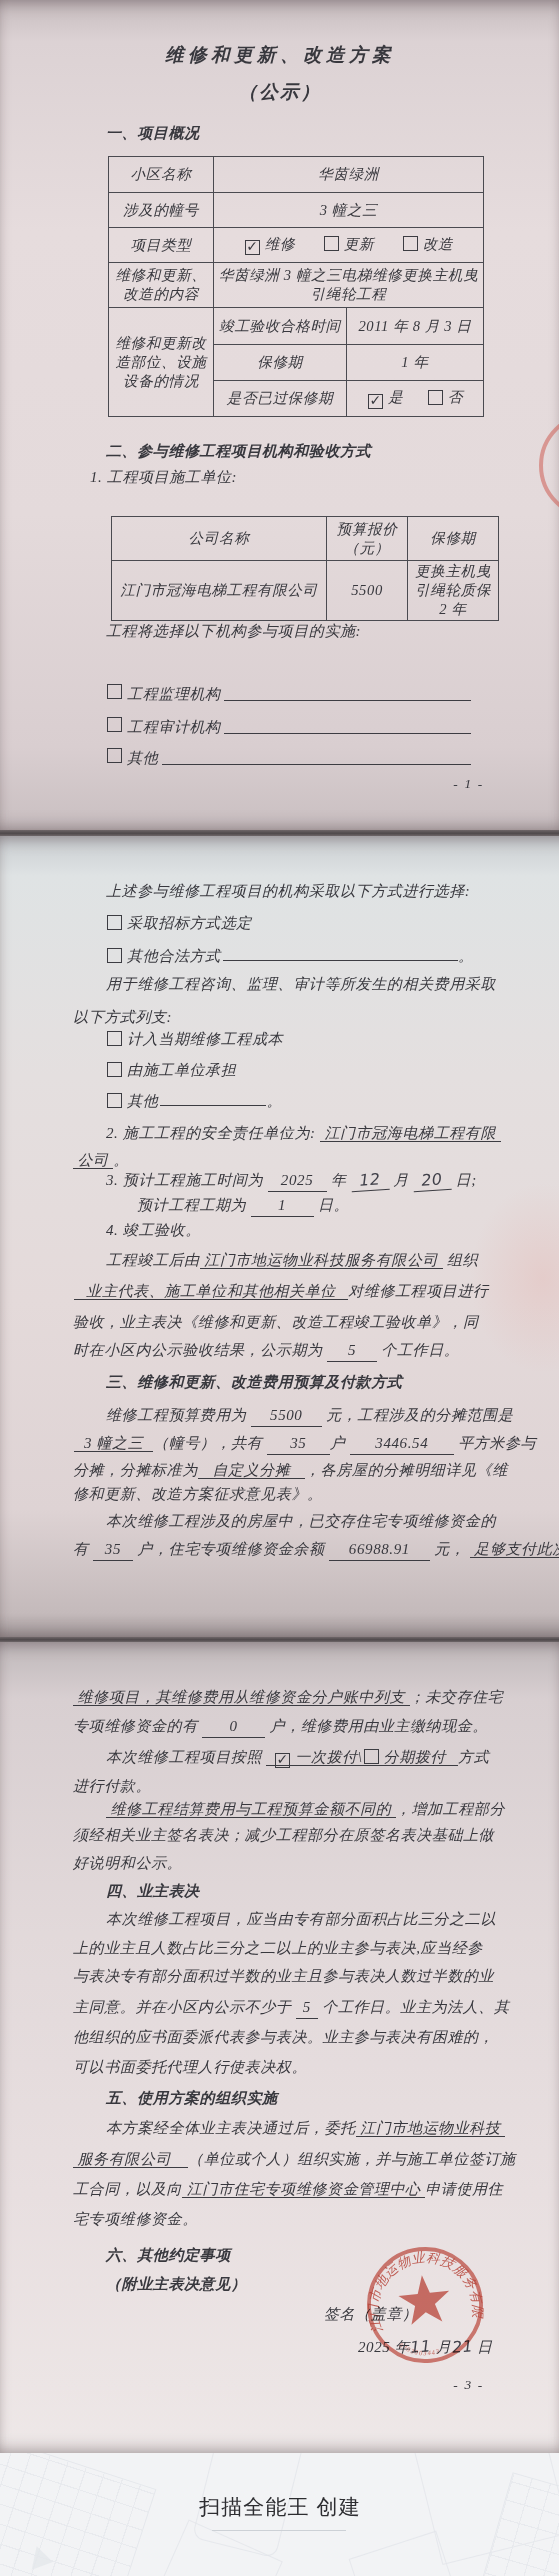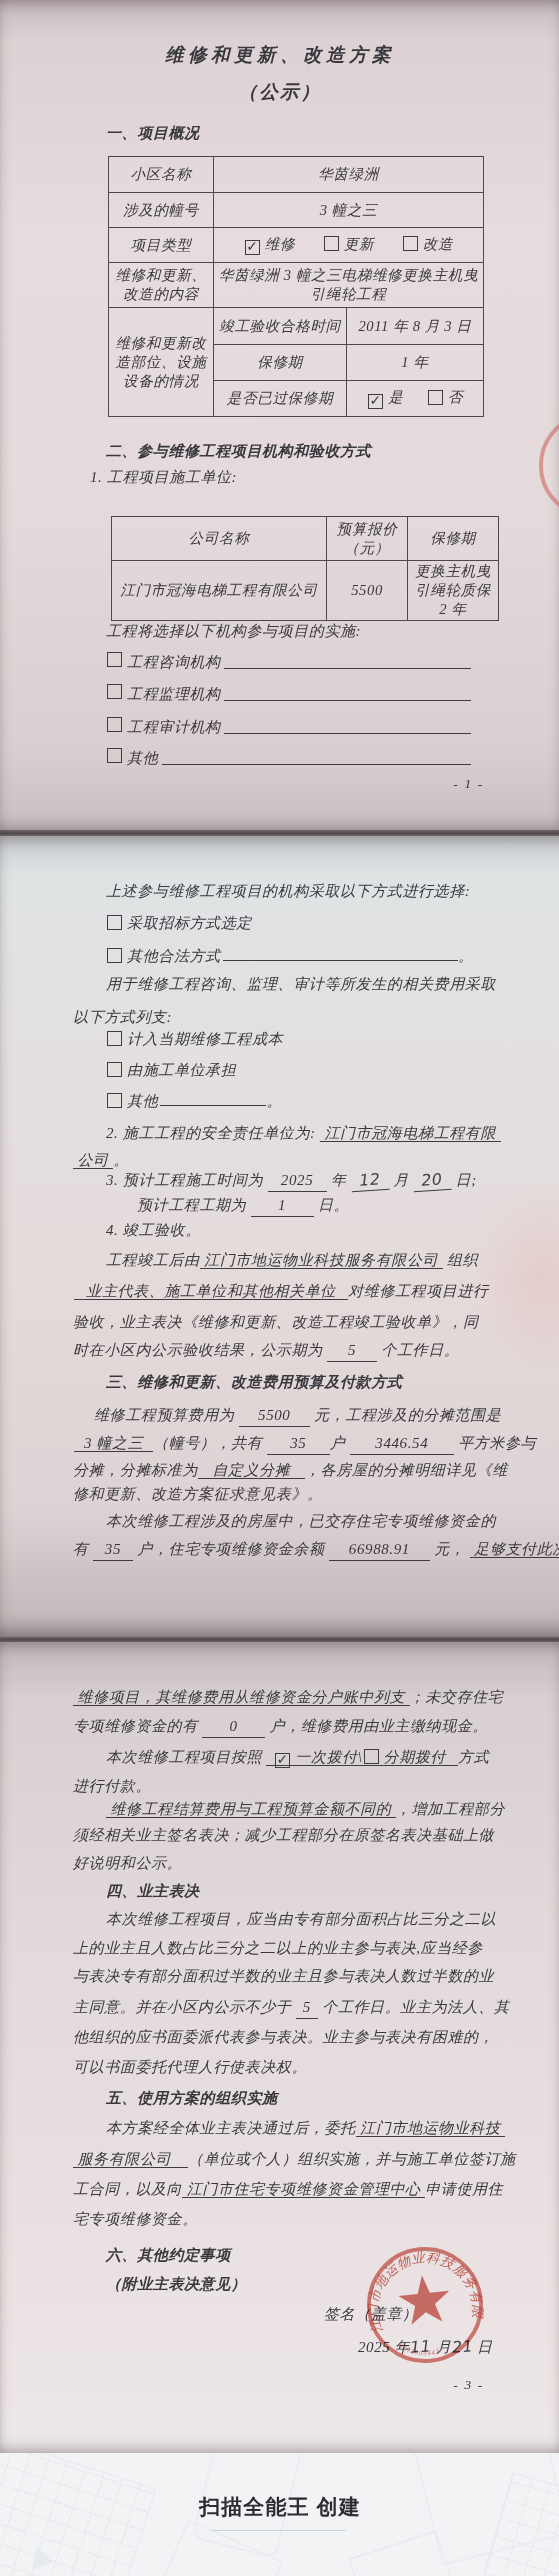--- a/index.html
+++ b/index.html
@@ -30,21 +30,21 @@
         border:4.5px solid rgba(203,82,72,.5);z-index:1;}
   .smudge{position:absolute;left:470px;top:347px;width:146px;height:190px;z-index:1;
           background:radial-gradient(closest-side,rgba(228,140,130,.18),rgba(228,140,130,0));}
   .seal{position:absolute;left:364px;top:602px;width:122px;height:122px;z-index:3;
         opacity:.88;mix-blend-mode:multiply;transform:rotate(-6deg);}
   
   .dd{position:absolute;border:1.1px solid #e2e5ea;opacity:.8;z-index:1;}
   .grid{background:repeating-linear-gradient(0deg,#e6e9ed 0 1.1px,transparent 1.1px 19px),
                    repeating-linear-gradient(90deg,#e6e9ed 0 1.1px,transparent 1.1px 19px);}
   .ft-text{position:absolute;left:0;top:40px;width:560px;text-align:center;font-size:21px;
-           font-weight:700;color:#2d2d31;letter-spacing:1.1px;z-index:2;}
+           font-weight:400;color:#2d2d31;letter-spacing:1.1px;z-index:2;}
   .ft-line{position:absolute;left:212px;top:77px;width:134px;height:1.1px;background:#cdd1d6;z-index:2;}
 </style>
 </head>
 <body>
 
 <div id="shot">
 
   <div class="page" id="page1">
     <div class="ring"></div>
 
@@ -120,25 +120,20 @@
       <tr style="height:56px">
         <td>江门市冠海电梯工程有限公司</td>
         <td>5500</td>
         <td class="lft" style="white-space:normal">更换主机曳引绳轮质保 2 年</td>
       </tr>
     </tbody>
       </table>
 
     <div class="ln" style="left:106px;top:621px">工程将选择以下机构参与项目的实施:</div>
 
-    <div class="ln" style="left:106px;top:652px;display:flex;width:367px">
-      <span class="cb"></span>
-      <span>工程咨询机构</span>
-      <span class="cbfill" style="flex:1;margin:0 2.2px 3.9px 3.4px"></span>
-    </div>
     <div class="ln" style="left:106px;top:684px;display:flex;width:367px">
       <span class="cb"></span>
       <span>工程监理机构</span>
       <span class="cbfill" style="flex:1;margin:0 2.2px 3.9px 3.4px"></span>
     </div>
     <div class="ln" style="left:106px;top:717px;display:flex;width:367px">
       <span class="cb"></span>
       <span>工程审计机构</span>
       <span class="cbfill" style="flex:1;margin:0 2.2px 3.9px 3.4px"></span>
     </div>
@@ -211,21 +206,21 @@
     </div>
     <div class="ln" style="left:73px;top:476px">验收，业主表决《维修和更新、改造工程竣工验收单》，同</div>
     <div class="ln" style="left:73px;top:504px">
       <span>时在小区内公示验收结果，公示期为</span>
       <span class="u" style="display:inline-block;width:41px;text-align:center">5</span>
       <span>个工作日。</span>
     </div>
 
     <div class="ln hd" style="left:106px;top:536px">三、维修和更新、改造费用预算及付款方式</div>
 
-    <div class="ln" style="left:94px;top:569px">
+    <div class="ln" style="left:106px;top:569px">
       <span>维修工程预算费用为</span>
       <span class="u" style="display:inline-block;width:62px;text-align:center">5500</span>
       <span>元，工程涉及的分摊范围是</span>
     </div>
     <div class="ln" style="left:74px;top:597px">
       <span class="u" style="padding:0 10px">3 幢之三</span><span>（幢号），共有</span>
       <span class="u" style="display:inline-block;width:54px;text-align:center">35</span><span>户</span>
       <span class="u" style="display:inline-block;width:95px;text-align:center">3446.54</span>
       <span>平方米参与</span>
     </div>

